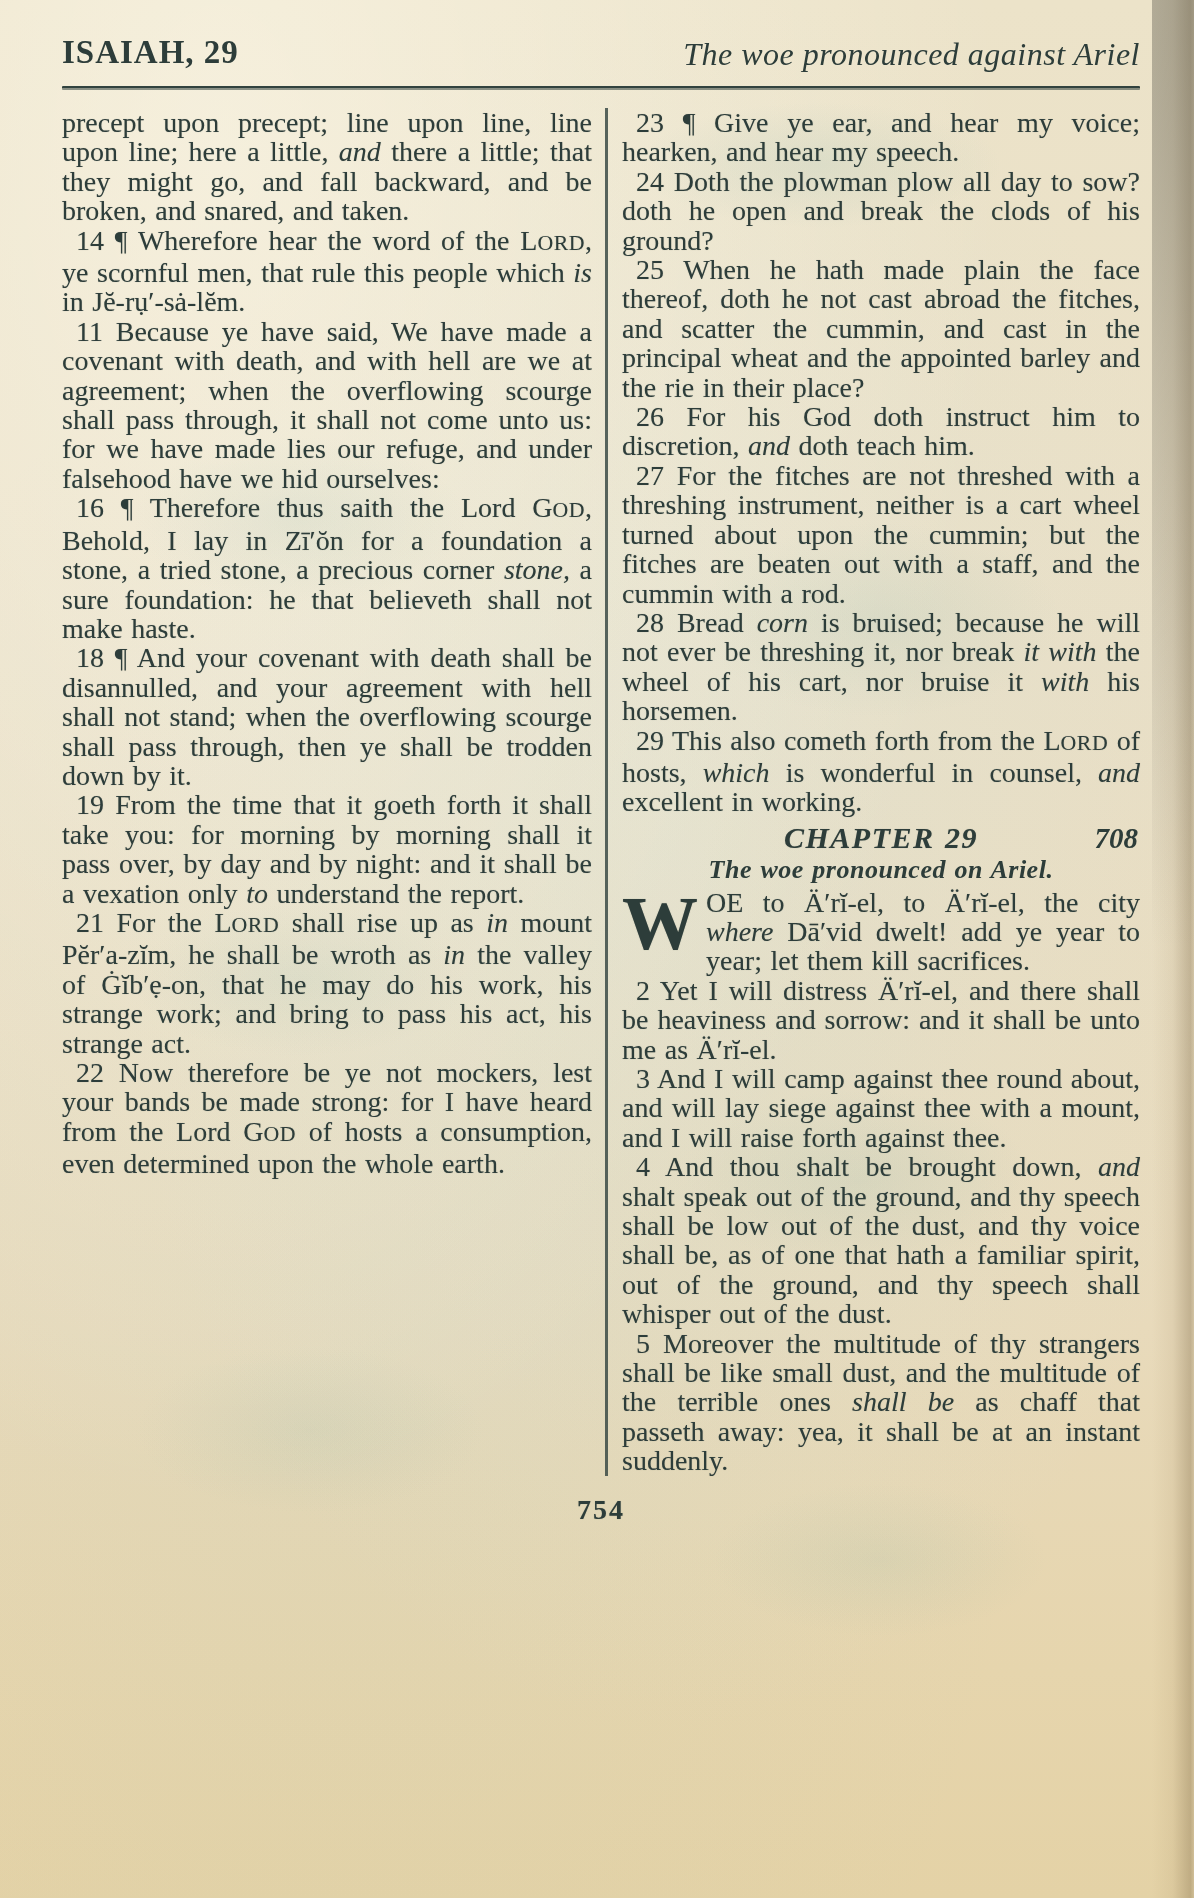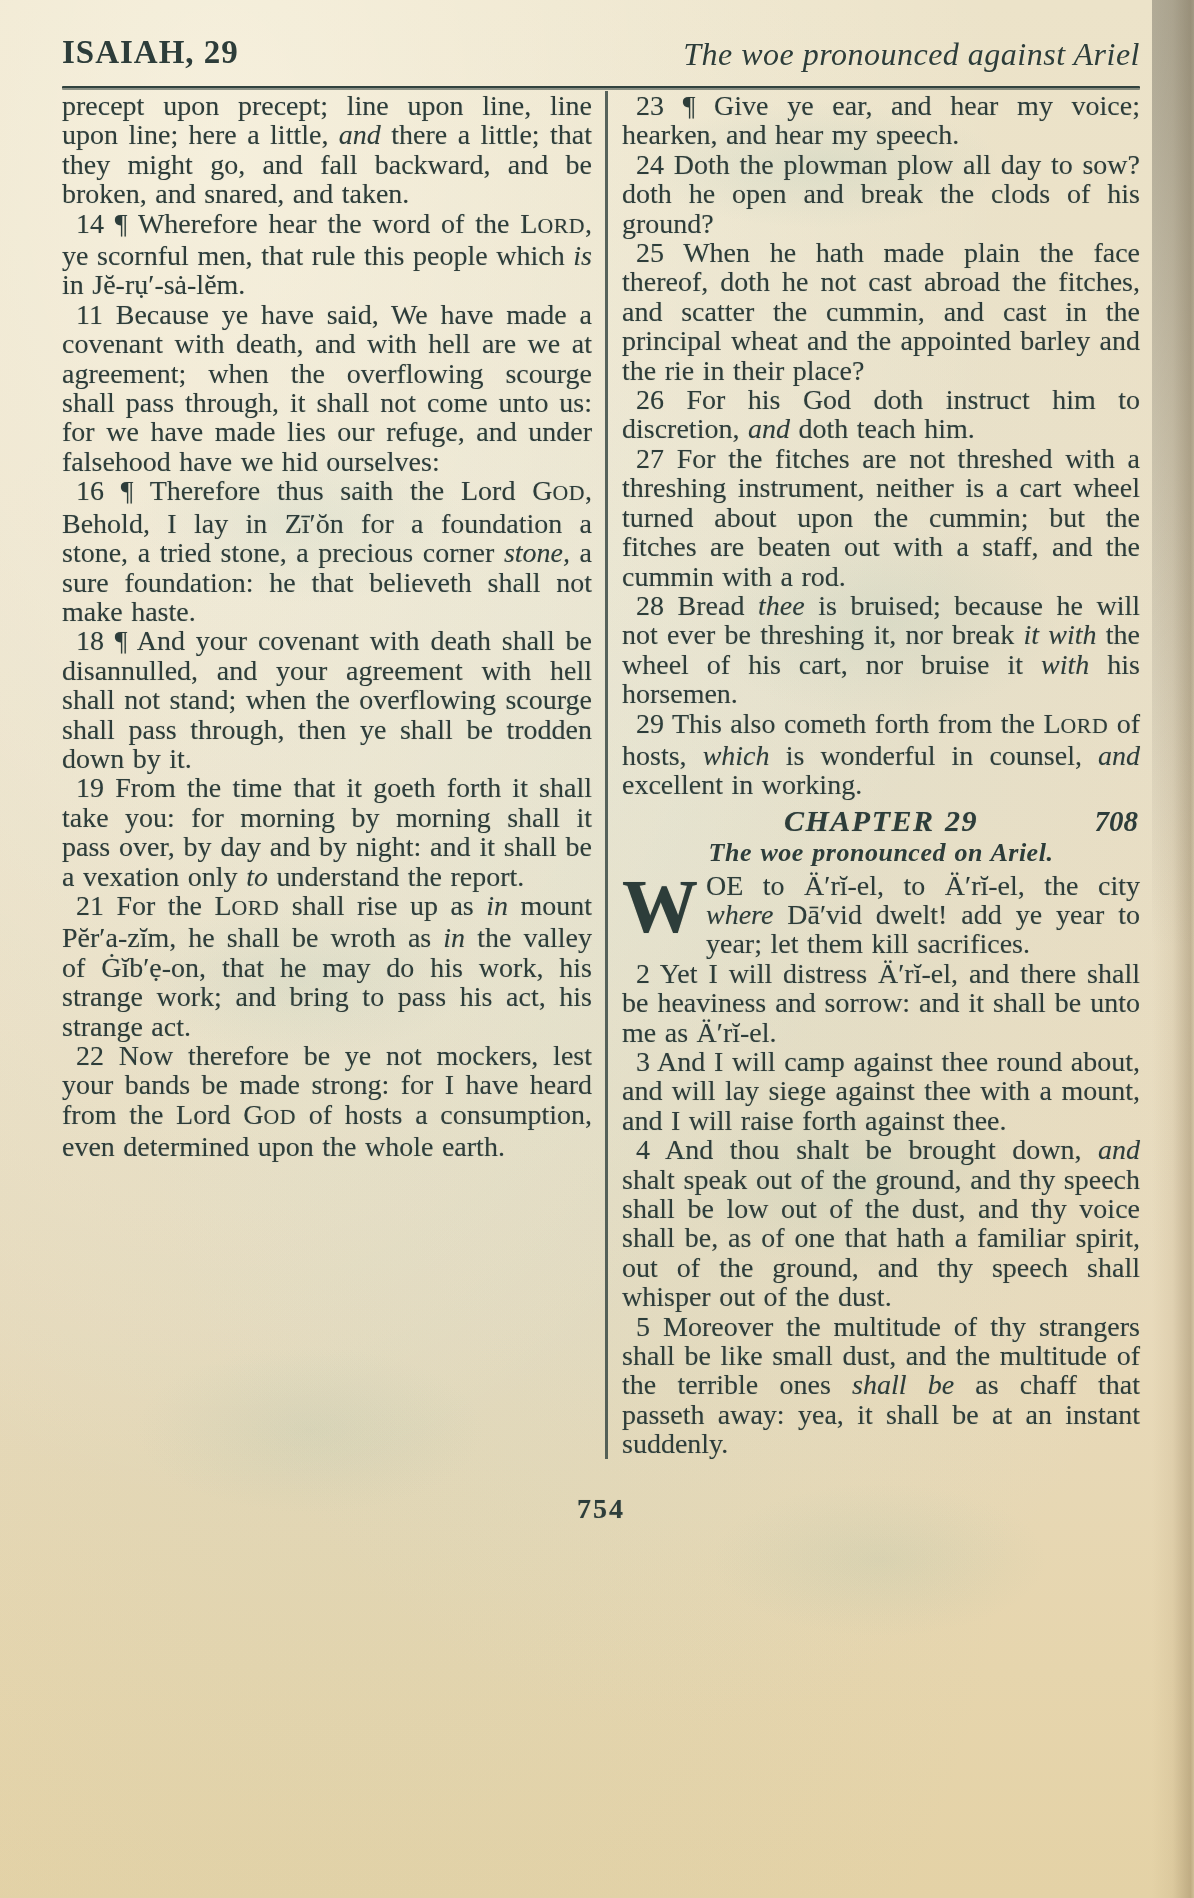--- a/index.html
+++ b/index.html
@@ -53,21 +53,21 @@
   .running-head{
     position:absolute;right:0;top:2px;
     font-size:32px;font-style:italic;font-weight:400;letter-spacing:0.5px;
   }
   .rule{
     margin-top:8px;height:4px;
     background:linear-gradient(180deg,#31423e 0 2px,rgba(49,66,62,0.55) 2px 4px);
     border-radius:1px;
   }
   .cols{
-    position:relative;display:flex;margin-top:1px;
+    position:relative;display:flex;margin-top:18px;
   }
   .col{font-size:28px;line-height:29.4px;text-align:justify;word-spacing:1.5px;}
   .col p{margin:0;text-indent:14px;text-shadow:0 0 1px rgba(45,61,58,0.30);}
   .col p.noind{text-indent:0;}
   .col-left{width:530px;}
   .col-right{width:518px;}
   .divider{
     width:30px;align-self:stretch;
     background:linear-gradient(90deg,transparent 0 13px,rgba(49,66,62,0.80) 13px 16px,transparent 16px);
   }
@@ -76,21 +76,21 @@
   .chap{position:relative;margin:6px 0 2px 0;text-align:center;font-style:italic;}
   .chap-title{font-size:30px;font-weight:700;letter-spacing:1.5px;text-shadow:0 0 1px rgba(45,61,58,0.3);}
   .chap-ref{position:absolute;right:2px;top:1px;font-size:29px;font-weight:700;}
   .chap-sub{font-size:26px;font-style:italic;margin:1px 0 3px 0;text-align:center;letter-spacing:0.5px;font-weight:bold;}
   .dropcap{
     float:left;font-size:76px;line-height:0.80;font-weight:700;
     padding:5px 8px 0 0;text-shadow:0 0 1px rgba(45,61,58,0.35);
   }
   p.drop-p{text-indent:0;}
   .pageno{
-    margin-top:34px;text-align:center;
+    margin-top:18px;text-align:center;
     font-size:28px;font-weight:700;letter-spacing:2px;
     text-shadow:0 0 1px rgba(45,61,58,0.3);
   }
 </style>
 </head>
 <body>
 
 <div class="page">
   <div class="bleed"></div>
 
@@ -117,21 +117,21 @@
 
       <div class="divider"></div>
 
       <div class="col col-right">
         <div>
             <p><span>23 ¶ Give ye ear, and hear my voice; hearken, and hear my speech.</span></p>
             <p><span>24 Doth the plowman plow all day to sow? doth he open and break the clods of his ground?</span></p>
             <p><span>25 When he hath made plain the face thereof, doth he not cast abroad the fitches, and scatter the cummin, and cast in the principal wheat and the appointed barley and the rie in their place?</span></p>
             <p><span>26 For his God doth instruct him to discretion, </span><span class="it">and</span><span> doth teach him.</span></p>
             <p><span>27 For the fitches are not threshed with a threshing instrument, neither is a cart wheel turned about upon the cummin; but the fitches are beaten out with a staff, and the cummin with a rod.</span></p>
-            <p><span>28 Bread </span><span class="it">thee</span><span> is bruised; because he will not ever be threshing it, nor break </span><span class="it">it with</span><span> the wheel of his cart, nor bruise it </span><span class="it">with</span><span> his horsemen.</span></p>
+            <p><span>28 Bread </span><span class="it">corn</span><span> is bruised; because he will not ever be threshing it, nor break </span><span class="it">it with</span><span> the wheel of his cart, nor bruise it </span><span class="it">with</span><span> his horsemen.</span></p>
             <p><span>29 This also cometh forth from the L</span><span class="sc">ORD</span><span> of hosts, </span><span class="it">which</span><span> is wonderful in counsel, </span><span class="it">and</span><span> excellent in working.</span></p>
           </div>
         <div class="chap">
           <span class="chap-title">CHAPTER 29</span>
           <span class="chap-ref">708</span>
         </div>
         <div class="chap-sub">The woe pronounced on Ariel.</div>
         <div>
             <p class="drop-p"><span class="dropcap">W</span><span>OE to Ä′rĭ-el, to Ä′rĭ-el, the city </span><span class="it">where</span><span> Dā′vid dwelt! add ye year to year; let them kill sacrifices.</span></p>
             <p><span>2 Yet I will distress Ä′rĭ-el, and there shall be heaviness and sorrow: and it shall be unto me as Ä′rĭ-el.</span></p>

